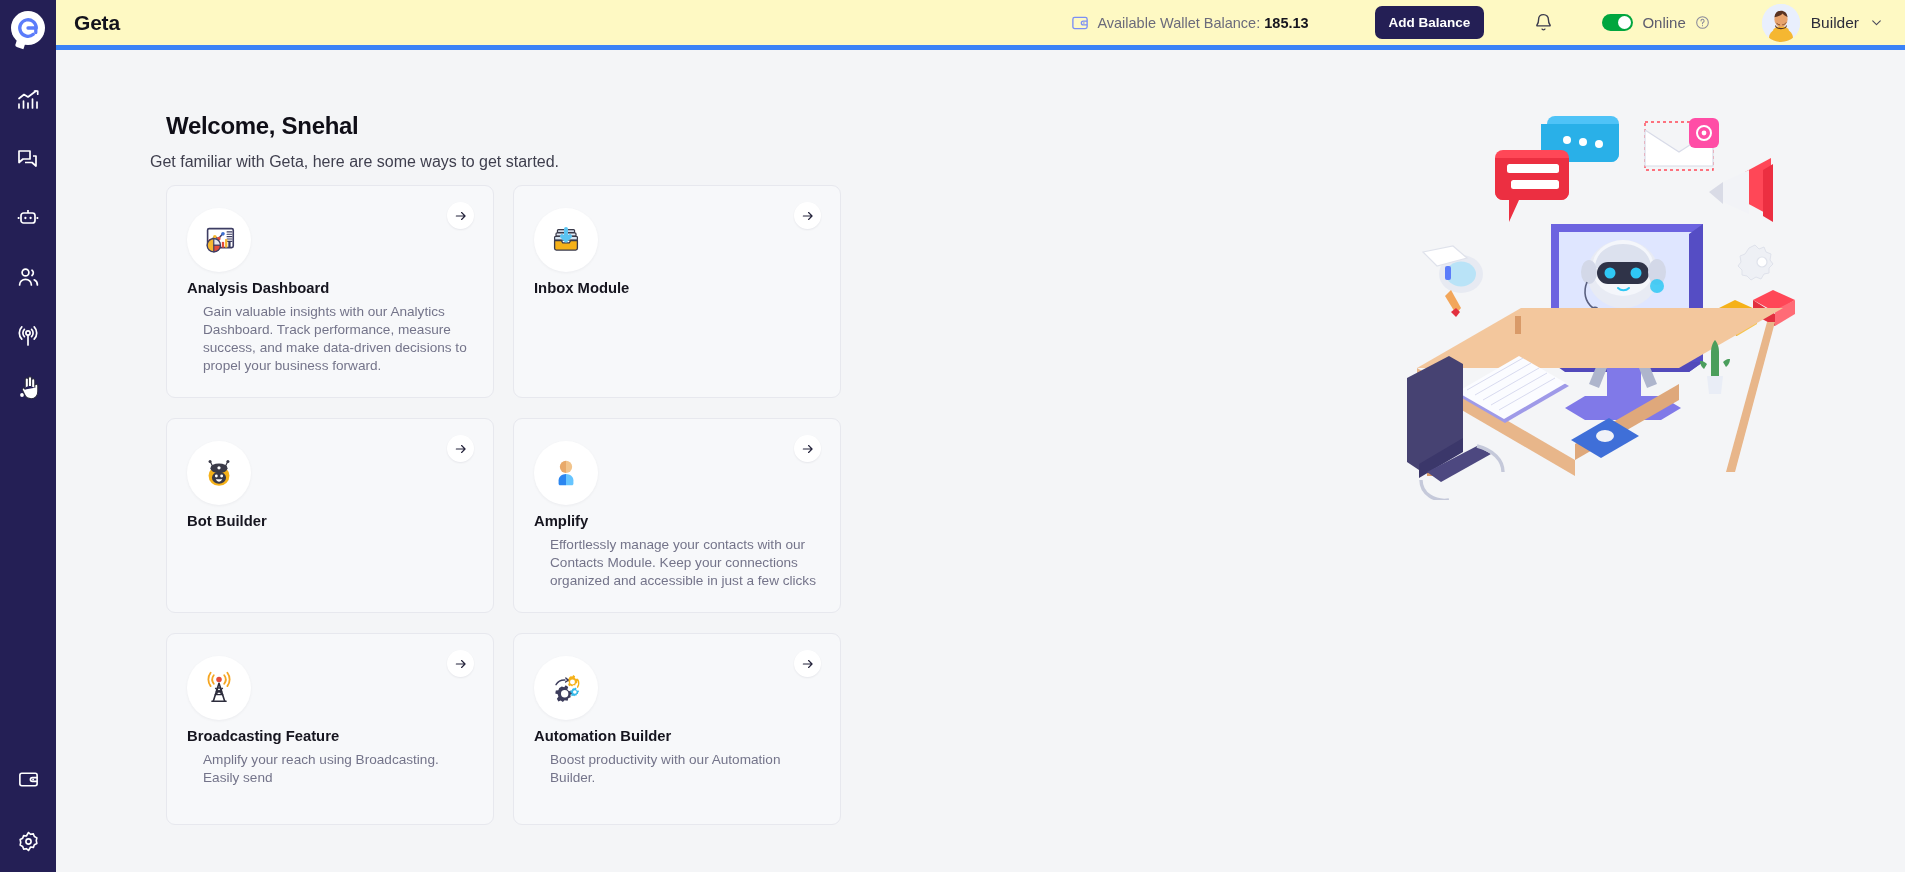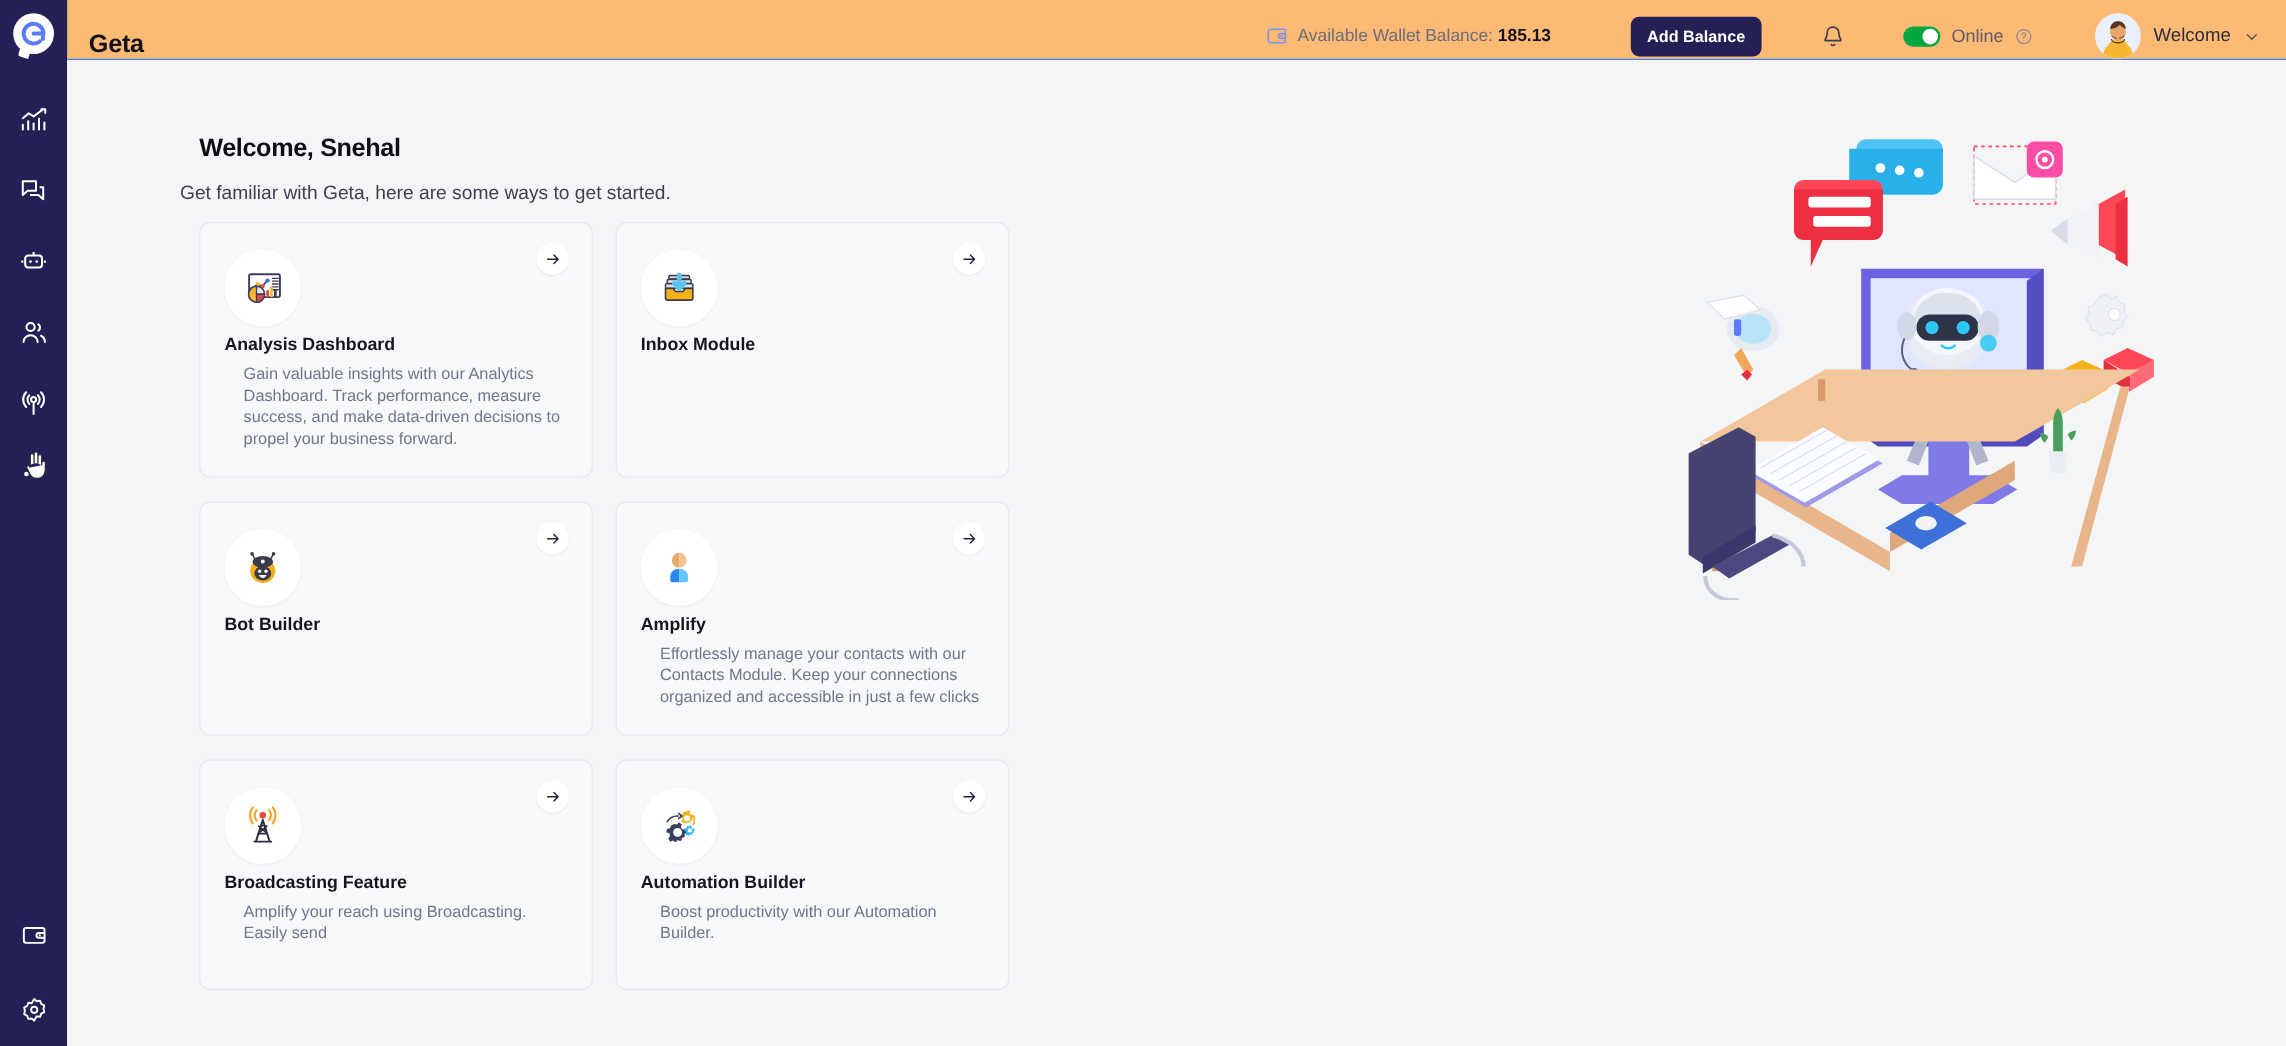--- a/index.html
+++ b/index.html
@@ -52,24 +52,24 @@
   .cursor-hand {
     position: absolute; left: 19px; top: 375px;
     width: 22px; height: 26px; pointer-events: none;
   }
 
   
   .main { flex: 1; display: flex; flex-direction: column; min-width: 0; }
 
   
   .header {
-    height: 50px; background: #fdba74;
-    display: flex; align-items: flex-end;
+    height: 50px; background: #fef9c3;
+    display: flex; align-items: center;
     padding: 0 22px 0 18px;
-    border-bottom: 1px solid #3b82f6;
+    border-bottom: 5px solid #3b82f6;
     flex: 0 0 50px;
   }
   .brand-title { font-size: 21px; font-weight: 700; color: #13121c; letter-spacing: -0.2px; }
   .header-spacer { flex: 1; }
   .header-right { display: flex; align-items: center; gap: 4px; }
 
   .wallet-block { display: flex; align-items: center; gap: 8px; margin-right: 26px; }
   .wallet-text { font-size: 14.5px; color: #6b6b7b; white-space: nowrap; }
   .wallet-text b { color: #16151f; font-weight: 700; }
 
@@ -107,21 +107,21 @@
   .caret { width: 13px; height: 13px; }
 
   
   .content {
     flex: 1; position: relative; overflow: hidden; background: #f4f5f7;
   }
   .content-inner { position: absolute; left: 0; top: 0; width: 100%; height: 100%; }
 
   .welcome-title {
     position: absolute; left: 110px; top: 62px;
-    font-size: 21px; font-weight: 700; color: #0f0e17; letter-spacing: -0.3px;
+    font-size: 24px; font-weight: 700; color: #0f0e17; letter-spacing: -0.3px;
   }
   .welcome-sub {
     position: absolute; left: 94px; top: 103px;
     font-size: 16px; color: #3f3f4e;
   }
 
   .cards-grid {
     position: absolute; left: 110px; top: 135px;
     width: 675px;
     display: grid; grid-template-columns: 328px 328px;
@@ -292,21 +292,21 @@
             <svg width="38" height="38" viewBox="0 0 38 38">
               <rect width="38" height="38" fill="#e9effd"></rect>
               <ellipse cx="19" cy="34" rx="12" ry="10" fill="#f5b731"></ellipse>
               <path d="M11 26c1.8-2.5 4.6-4 8-4s6.2 1.5 8 4l-1.5 3H12.5z" fill="#f5b731"></path>
               <ellipse cx="19" cy="15.5" rx="6.6" ry="7.4" fill="#e8a36d"></ellipse>
               <path d="M12.4 13.2c.6-4.3 3.1-6.4 6.6-6.4s6 2.1 6.6 6.4c-2-.9-4-2.2-5.1-3.6-1.6 2-4.6 3.2-8.1 3.6z" fill="#5a3322"></path>
               <path d="M14.6 19.2c.7.9 1.8 1.5 3 1.6M24 18.8c-.8 1.3-2 2-3.4 2" fill="none" stroke="#7a4b2c" stroke-width="0.9" stroke-linecap="round"></path>
               <path d="M13.5 21.5c.3 1.8 2.6 3.1 5.5 3.1s5.2-1.3 5.5-3.1" fill="none" stroke="#5a3322" stroke-width="1.1"></path>
             </svg>
           </div>
-          <span class="user-name">Welcome</span>
+          <span class="user-name">Builder</span>
           <svg class="caret" viewBox="0 0 24 24" fill="none" stroke="#4a4a5c" stroke-width="2" stroke-linecap="round" stroke-linejoin="round">
             <path d="M5 9l7 7 7-7"></path>
           </svg>
         </div>
 
       </div>
     </header>
 
     <main class="content">
       <div class="content-inner">

